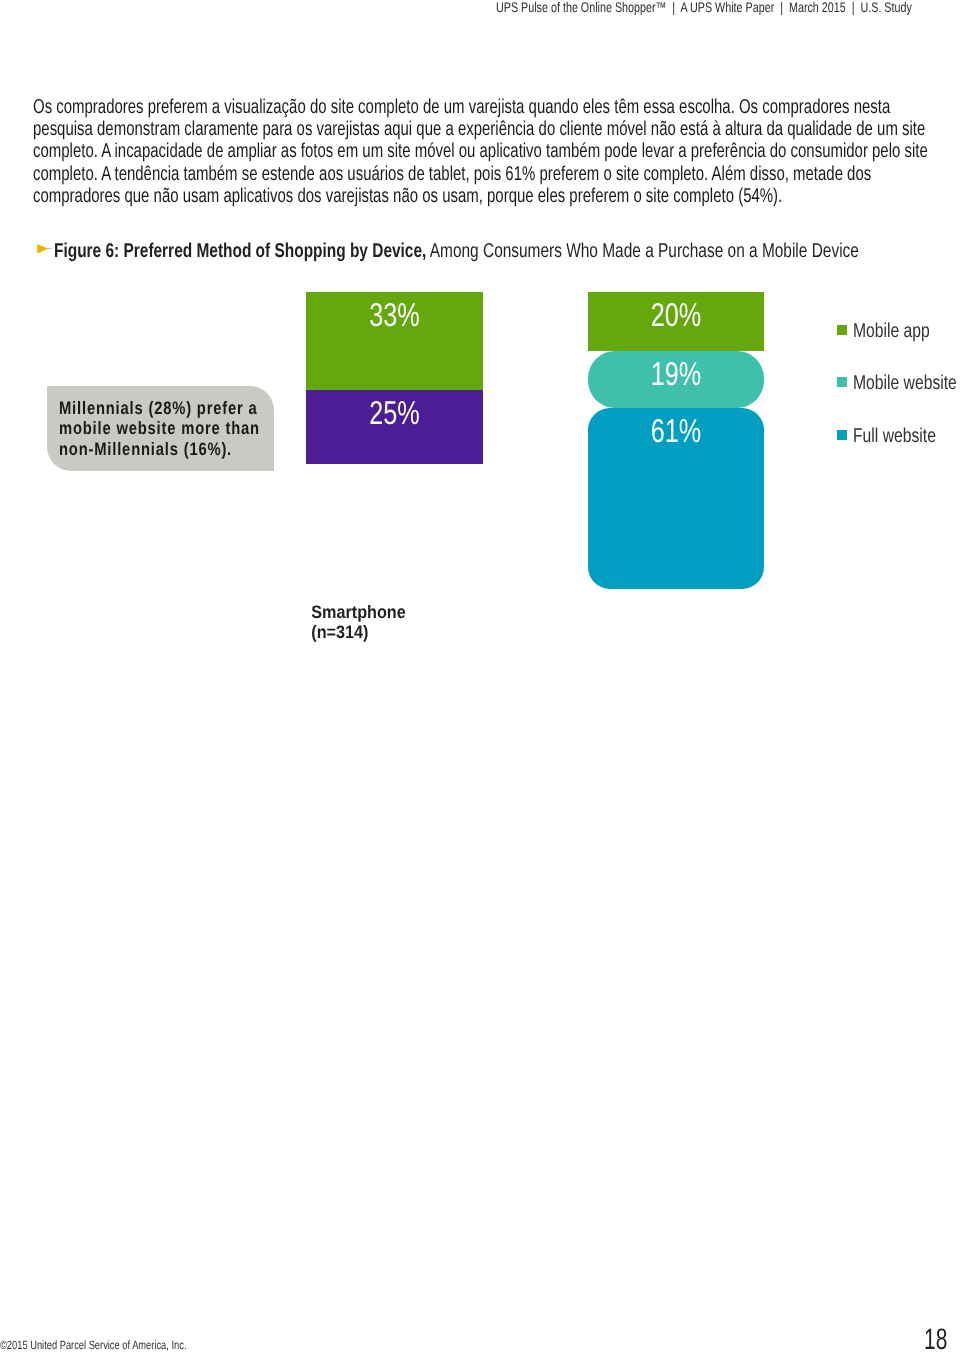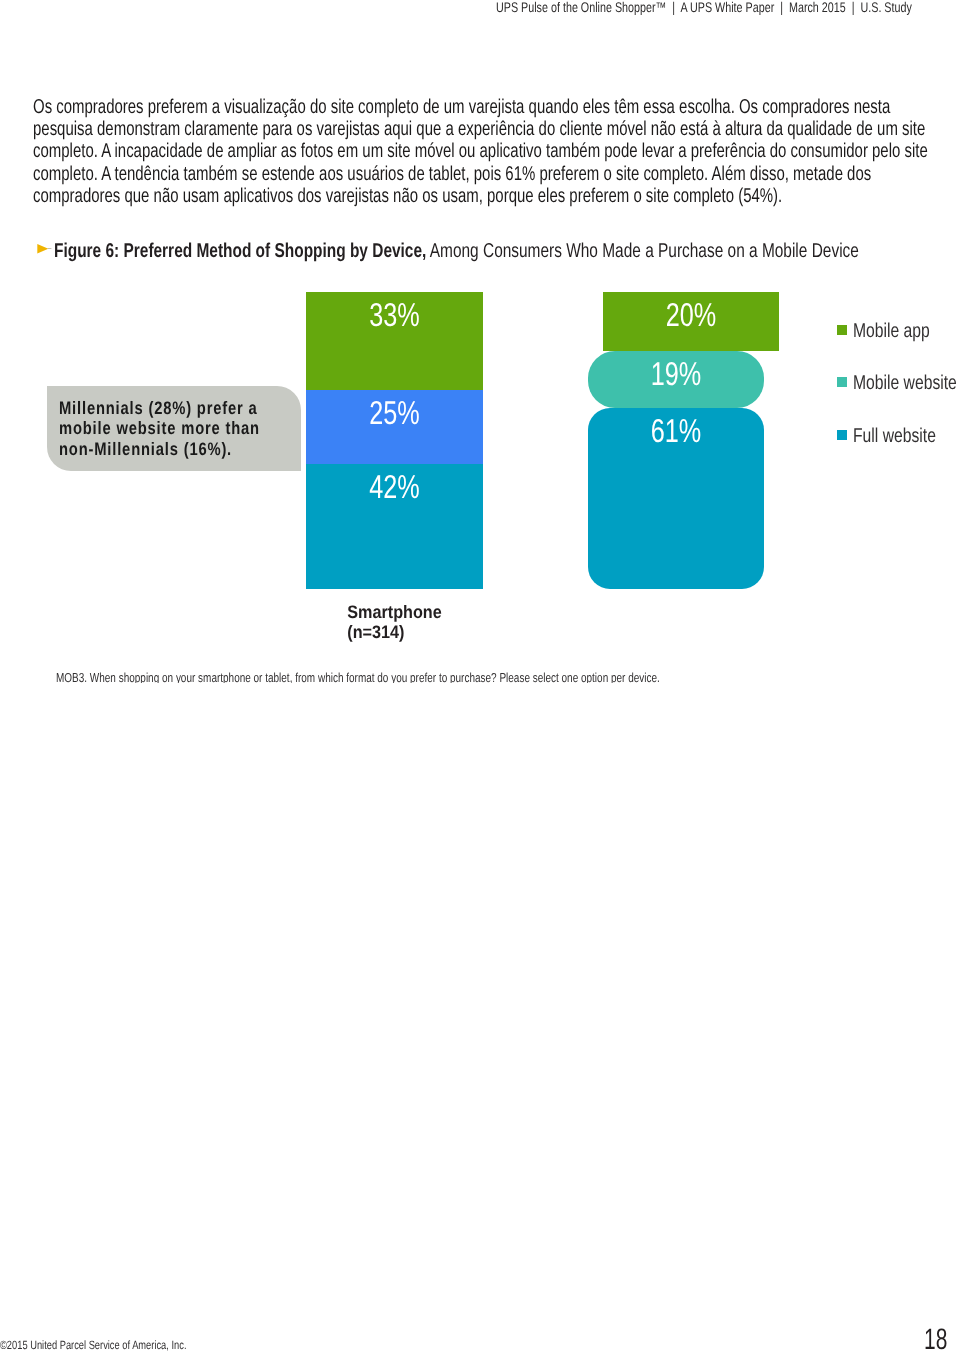--- a/index.html
+++ b/index.html
@@ -20,28 +20,28 @@
           transform:scaleX(0.772);transform-origin:0 0;}
   .figcap b{font-weight:bold;}
   .figbullet{position:absolute;left:36px;top:242px;width:16px;height:14px;}
 
   
   .chart{position:absolute;left:0;top:0;width:960px;height:683px;overflow:hidden;}
   .bar{position:absolute;}
   .seg{position:absolute;left:0;width:100%;overflow:hidden;}
   .seglabel{position:absolute;left:0;right:0;top:6.3px;text-align:center;color:#ffffff;font-size:33px;line-height:33px;
             transform:scaleX(0.765);transform-origin:50% 0;white-space:nowrap;}
-  .axlabel{position:absolute;display:flex;justify-content:center;font-weight:bold;font-size:18px;line-height:19.5px;color:#231f20;}
+  .axlabel{position:absolute;display:flex;justify-content:flex-start;font-weight:bold;font-size:18px;line-height:19.5px;color:#231f20;}
   .axlabel > .axinner{display:inline-block;text-align:left;white-space:nowrap;transform:scaleX(0.9);}
   .legend{position:absolute;left:837px;top:325px;}
   .legrow{position:relative;height:52.3px;}
   .legsw{position:absolute;left:0;top:0;width:10px;height:10px;}
   .legtxt{position:absolute;left:16px;top:-6px;font-size:20px;line-height:24px;color:#333132;white-space:nowrap;
           transform:scaleX(0.785);transform-origin:0 0;}
-  .callout{position:absolute;left:47px;top:386px;width:254px;height:85px;background:#c8cac4;
+  .callout{position:absolute;left:47px;top:386px;width:227px;height:85px;background:#c8cac4;
            border-radius:0 24px 0 24px;}
   .callouttxt{position:absolute;left:12px;top:12px;font-weight:bold;font-size:18px;line-height:20.45px;color:#1a1a1a;
               letter-spacing:1px;transform:scaleX(0.82);transform-origin:0 0;white-space:nowrap;}
   .footclip{position:absolute;left:0;top:660px;width:960px;height:23px;overflow:hidden;}
   .footnote{position:absolute;left:56px;top:10px;font-size:13px;line-height:15px;color:#333132;white-space:nowrap;
             transform:scaleX(0.768);transform-origin:0 0;}
 
   
   .copyright{position:absolute;left:0px;top:1337.5px;font-size:12px;line-height:15px;color:#333132;white-space:nowrap;
              transform:scaleX(0.776);transform-origin:0 0;}
@@ -63,35 +63,32 @@
       <path d="M11.9 6.5 L15.4 6.55 L15.4 7.05 L11.9 7.1 Z" fill="#8a8070"></path>
     </svg>
   </div>
   <div class="figcap"><b>Figure 6: Preferred Method of Shopping by Device,</b><span> Among Consumers Who Made a Purchase on a Mobile Device</span></div>
 
   <div class="chart" id="chart">
       <div class="bar" style="left: 306px; top: 292px; width: 177px; height: 297px;">
         <div class="seg" style="top: 0px; height: 98px; background: rgb(101, 168, 13);">
           <span class="seglabel">33%</span>
         </div>
-        <div class="seg" style="top: 98px; height: 74px; background: #3b82f6;">
+        <div class="seg" style="top: 98px; height: 74px; background: #4c1d95;">
           <span class="seglabel">25%</span>
-        </div>
-        <div class="seg" style="top: 172px; height: 125px; background: rgb(0, 159, 194);">
-          <span class="seglabel">42%</span>
         </div>
       </div>
       <div class="axlabel" style="left: 306px; width: 177px; top: 603px;">
         <div class="axinner">
           <div>Smartphone</div>
           <div>(n=314)</div>
         </div>
       </div>
       <div class="bar" style="left: 588px; top: 292px; width: 176px; height: 297px;">
-        <div class="seg" style="top: 0px; height: 59px; background: rgb(101, 168, 13); margin-left: 15px;">
+        <div class="seg" style="top: 0px; height: 59px; background: rgb(101, 168, 13);">
           <span class="seglabel">20%</span>
         </div>
         <div class="seg" style="top: 59px; height: 57px; background: rgb(62, 192, 171); border-radius: 27px;">
           <span class="seglabel">19%</span>
         </div>
         <div class="seg" style="top: 116px; height: 181px; background: rgb(0, 159, 194); border-radius: 22px;">
           <span class="seglabel">61%</span>
         </div>
       </div>
       <div class="legend">
@@ -111,19 +108,16 @@
     </div>
 
   <div class="callout" style="background: rgb(200, 202, 196);">
     <div class="callouttxt">
       <div>Millennials (28%) prefer a</div>
       <div>mobile website more than</div>
       <div>non-Millennials (16%).</div>
     </div>
   </div>
 
-  <div class="footclip">
-    <div class="footnote">MOB3. When shopping on your smartphone or tablet, from which format do you prefer to purchase? Please select one option per device.</div>
-  </div>
 
   <div class="copyright">©2015 United Parcel Service of America, Inc.</div>
   <div class="pagenum">18</div>
 </div>
 
 </body></html>

